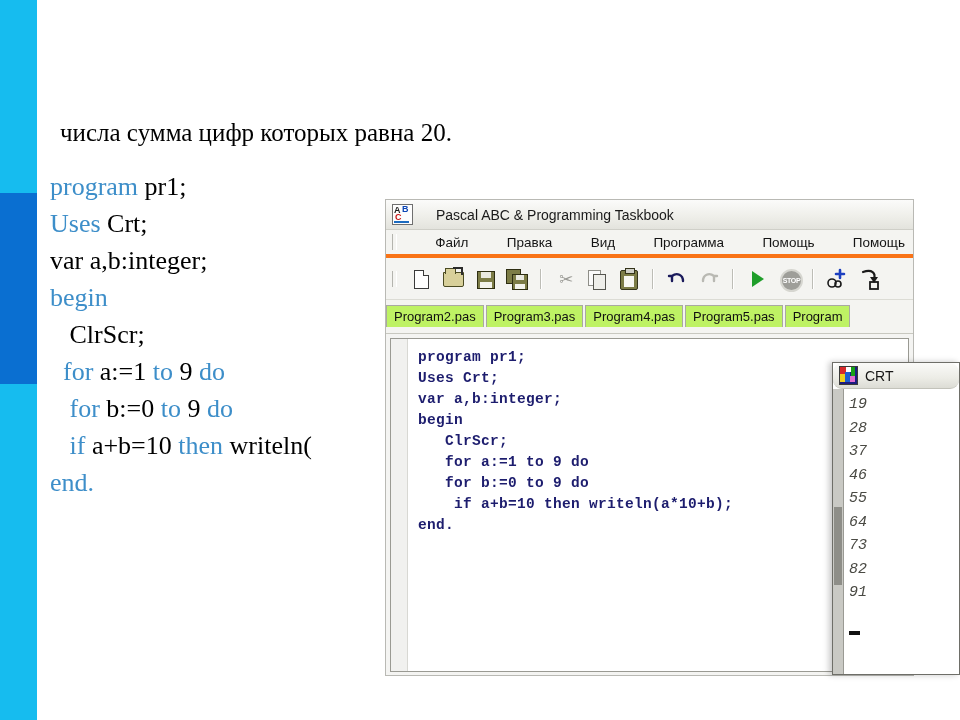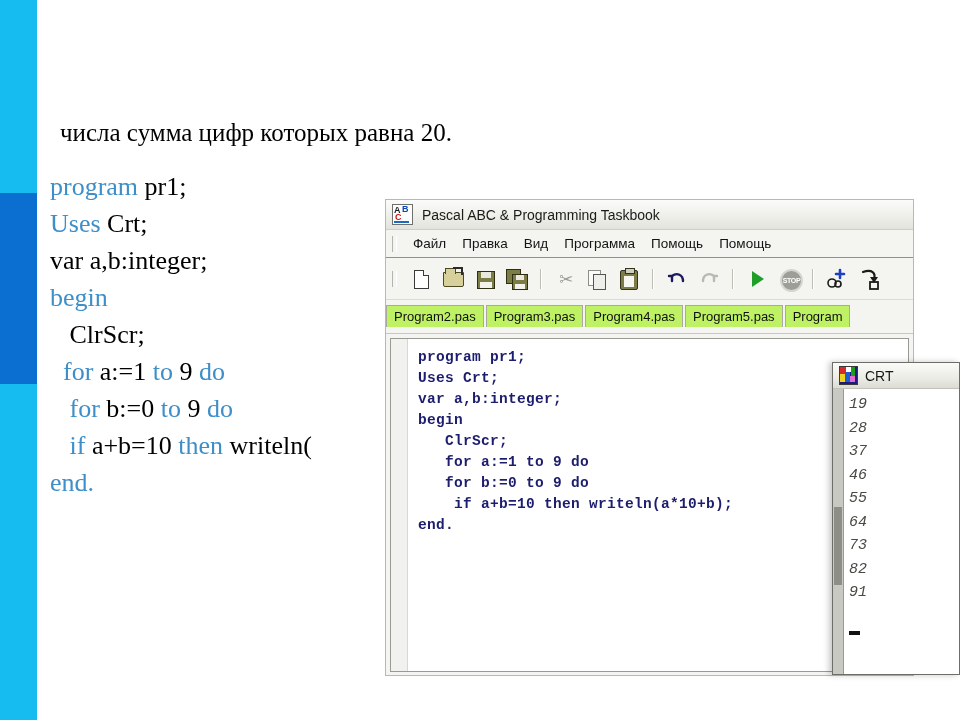--- a/index.html
+++ b/index.html
@@ -120,31 +120,33 @@
   }
   .abc-icon .a { left: 1px; top: 1px;  color: #1b1b1b; }
   .abc-icon .b { left: 9px; top: 0px;  color: #0b45b5; }
   .abc-icon .c { left: 2px; top: 8px;  color: #c61414; }
   .abc-icon .u { position:absolute; left:1px; bottom:1px; width:15px; height:2px; background:#1b6bc0; }
   .pw-title-text {
     font-family: "Liberation Sans", sans-serif;
     font-size: 14px;
     color: #1a1a1a;
     white-space: nowrap;
+    margin-left: 14px;
   }
 
   .pw-menubar {
     position: absolute;
     left: 0; top: 30px;
     width: 527px; height: 28px;
     background: #F4F4F1;
-    border-bottom: 1px solid #f97316;
+    border-bottom: 4px solid #f97316;
     display: flex;
     align-items: center;
     box-sizing: border-box;
+    justify-content: space-between;
   }
   .grip {
     width: 3px; height: 16px;
     border-left: 1px solid #b4b4ae;
     border-right: 1px solid #ffffff;
     margin: 0 8px 0 6px;
     flex: 0 0 auto;
   }
   .menu-item {
     font-family: "Liberation Sans", sans-serif;
@@ -261,20 +263,21 @@
   .crt-titlebar {
     position: absolute;
     left: 0; top: 0;
     width: 100%; height: 26px;
     background: linear-gradient(to bottom, #fafaf8 0%, #ecece6 60%, #dcdcd5 100%);
     border-bottom: 1px solid #c2c2ba;
     display: flex;
     align-items: center;
     padding-left: 6px;
     box-sizing: border-box;
+    border-radius: 9px;
   }
   .crt-icon {
     width: 17px; height: 17px;
     margin-right: 7px;
     flex: 0 0 auto;
     position: relative;
     background: #1c1c80;
     border: 1px solid #3a3a3a;
     overflow: hidden;
   }

